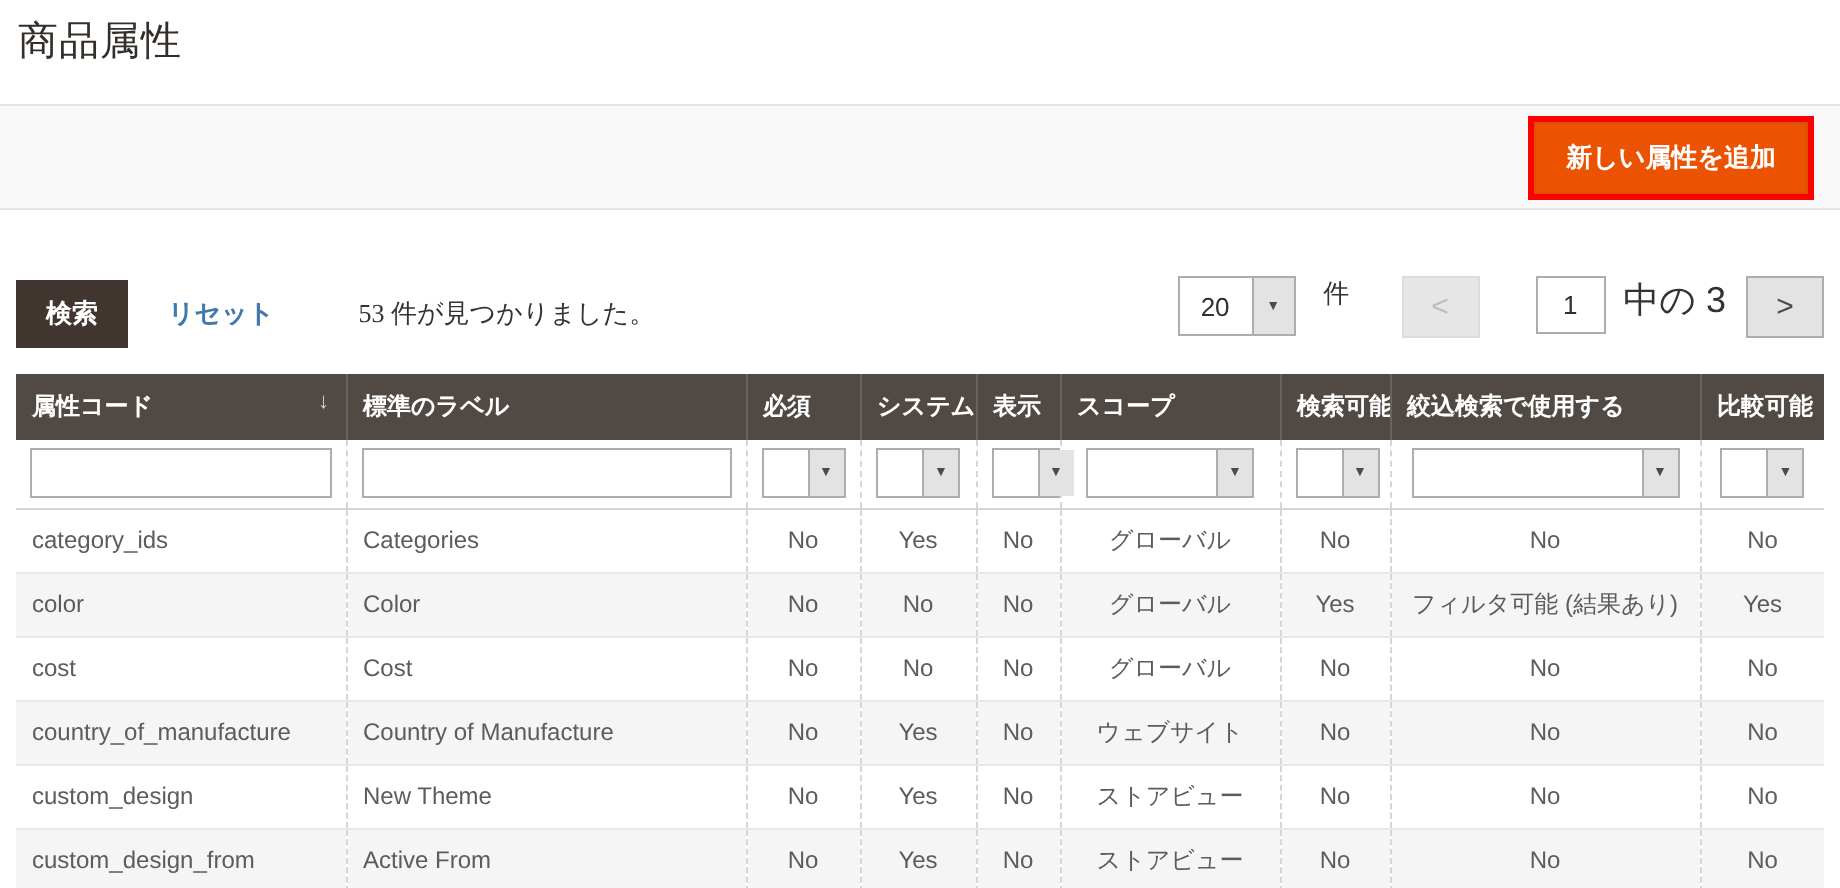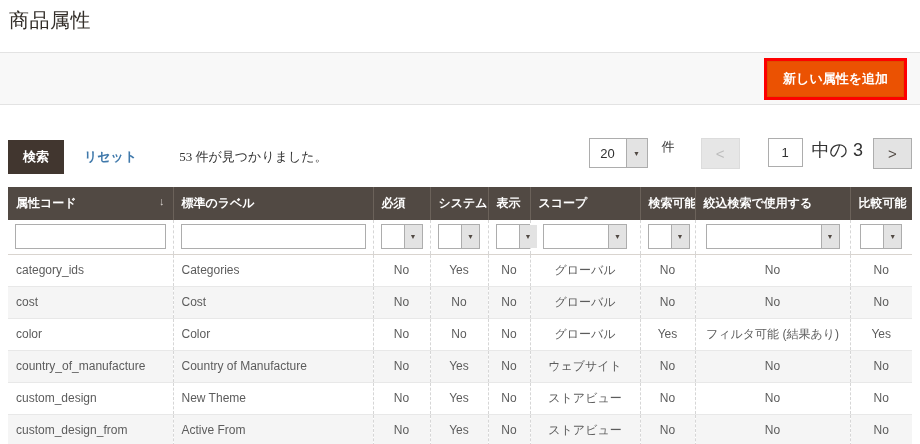--- a/index.html
+++ b/index.html
@@ -223,42 +223,42 @@
       <td>Categories</td>
       <td>No</td>
       <td>Yes</td>
       <td>No</td>
       <td>グローバル</td>
       <td>No</td>
       <td>No</td>
       <td>No</td>
     </tr>
     <tr>
+      <td>color</td>
+      <td>Color</td>
+      <td>No</td>
+      <td>No</td>
+      <td>No</td>
+      <td>グローバル</td>
+      <td>Yes</td>
+      <td>フィルタ可能 (結果あり)</td>
+      <td>Yes</td>
+    </tr>
+    <tr>
       <td>cost</td>
       <td>Cost</td>
       <td>No</td>
       <td>No</td>
       <td>No</td>
       <td>グローバル</td>
       <td>No</td>
       <td>No</td>
       <td>No</td>
     </tr>
     <tr>
-      <td>color</td>
-      <td>Color</td>
-      <td>No</td>
-      <td>No</td>
-      <td>No</td>
-      <td>グローバル</td>
-      <td>Yes</td>
-      <td>フィルタ可能 (結果あり)</td>
-      <td>Yes</td>
-    </tr>
-    <tr>
       <td>country_of_manufacture</td>
       <td>Country of Manufacture</td>
       <td>No</td>
       <td>Yes</td>
       <td>No</td>
       <td>ウェブサイト</td>
       <td>No</td>
       <td>No</td>
       <td>No</td>
     </tr>

